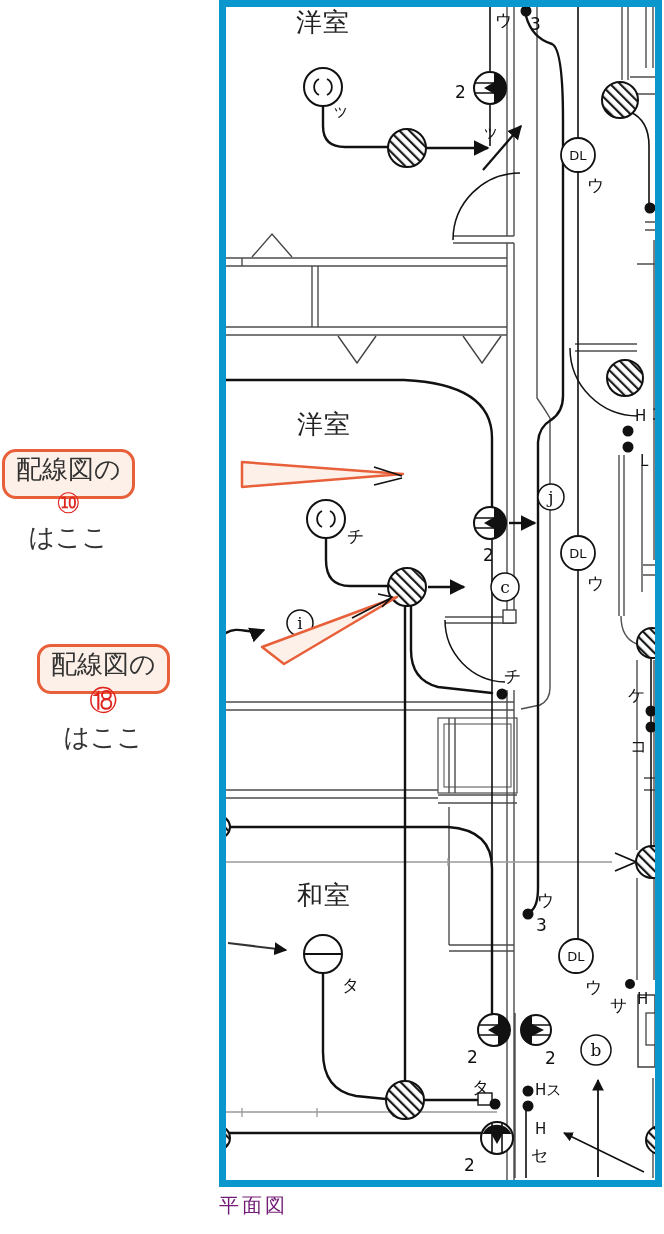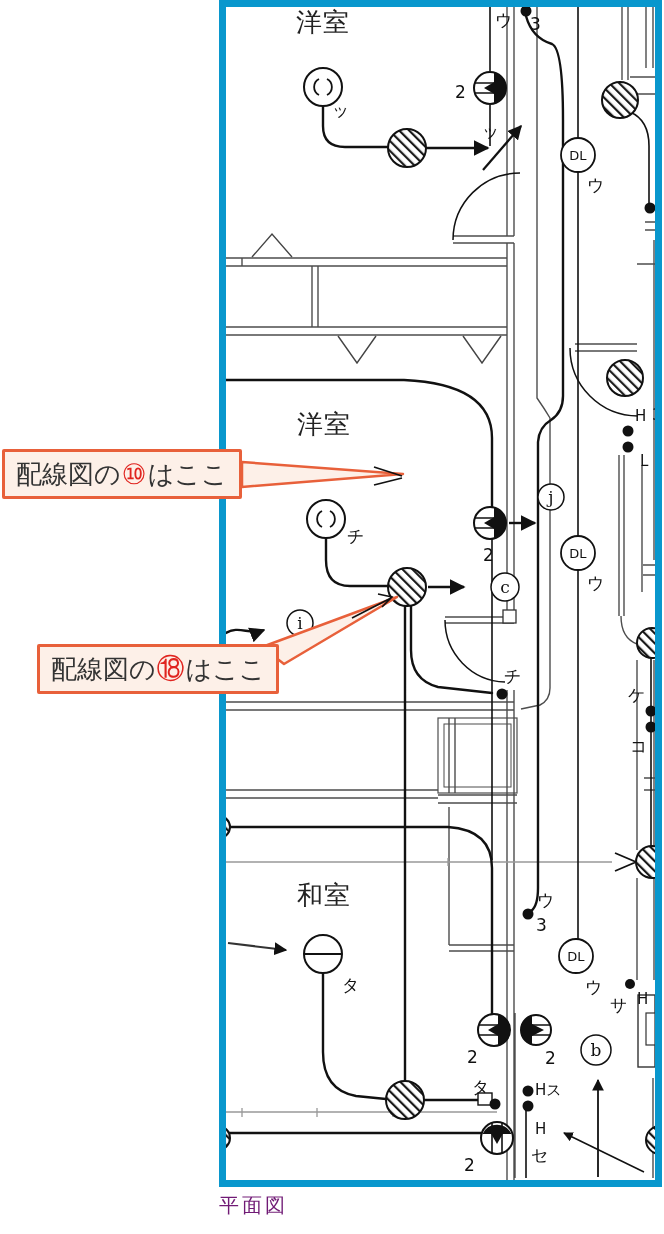--- a/index.html
+++ b/index.html
@@ -9,23 +9,23 @@
   }
   #stage{position:absolute;left:0;top:0;}
   svg text{font-family:"DejaVu Sans","Liberation Sans",sans-serif;fill:#1a1a1a;}
   .room-label{font-size:26px;letter-spacing:1px;fill:#222;}
   .kana{font-size:17px;fill:#111;}
   .kana-s{font-size:15px;fill:#111;}
   .dl-txt{font-size:13px;fill:#111;}
   .cir-letter{font-size:17px;font-family:"DejaVu Serif","Liberation Serif",serif;fill:#111;}
   .callout{
     position:absolute;height:50px;box-sizing:border-box;
-    border:3.5px solid #e8603a;border-radius:2px;background:#fdf0e8;
+    border:3.5px solid #e8603a;border-radius:14px;background:#fdf0e8;
     display:flex;align-items:center;padding:0 11px;white-space:nowrap;
-    font-size:26px;color:#333;z-index:30;
+    font-size:26px;color:#333;z-index:30;flex-direction:column;
   }
   .callout .cnum{color:#e0241f;font-size:28px;margin:0 1px;}
   #caption{
     position:absolute;left:219px;top:1192px;width:443px;
     font-size:20px;color:#701a75;letter-spacing:3px;z-index:10;
   }
 </style>
 </head>
 <body>
 

